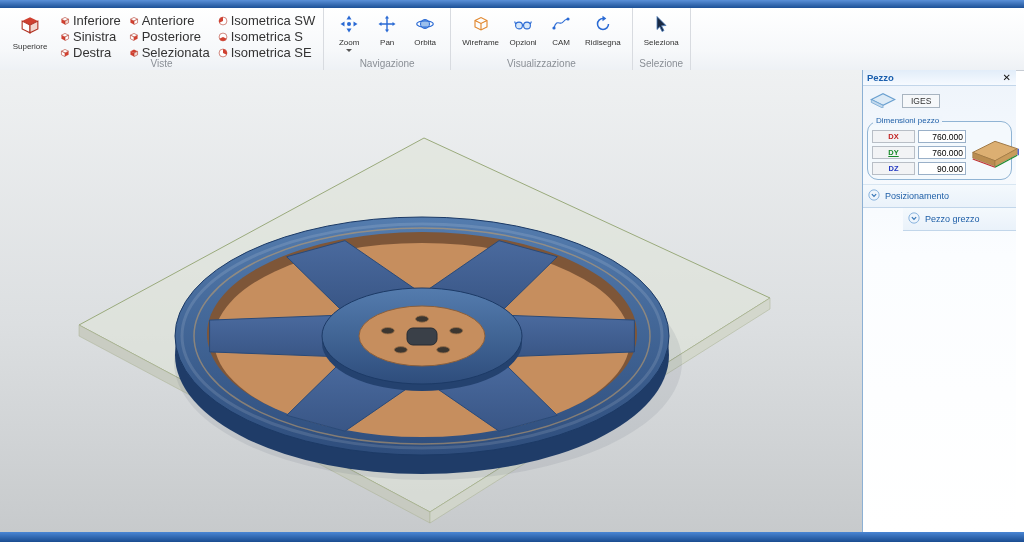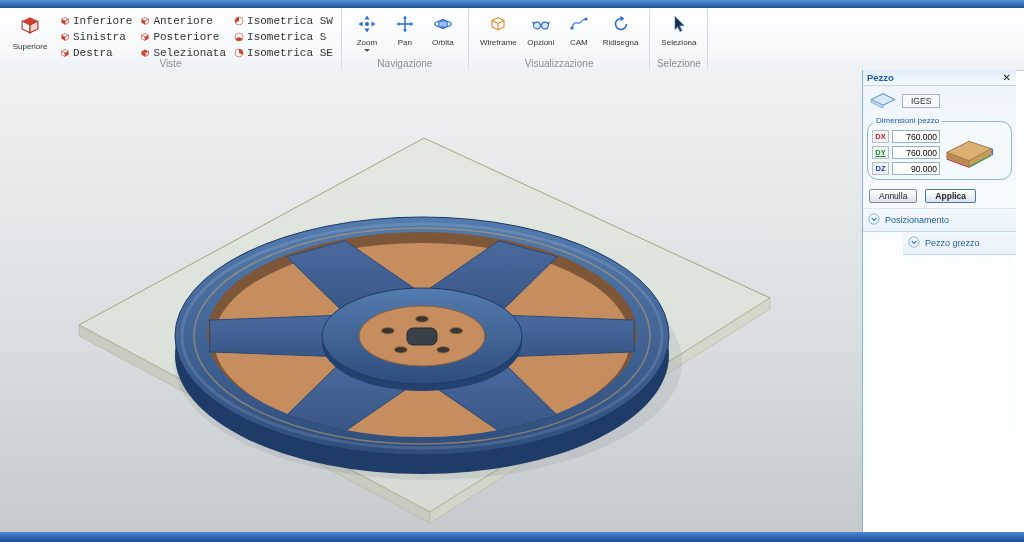--- a/index.html
+++ b/index.html
@@ -18,22 +18,22 @@
     background:linear-gradient(180deg,#ffffff 0%,#f6f8fa 70%,#eef1f5 100%);
     border-bottom:1px solid #c6ccd4;display:flex;align-items:stretch;}
   .rgroup{position:relative;padding:3px 6px 12px 6px;border-right:1px solid #d8dbe0;display:flex;align-items:flex-start;}
   .rgroup-label{position:absolute;left:0;bottom:1px;width:100%;text-align:center;
     font-size:10px;color:#8a8f96;}
   .bigbtn{width:44px;display:flex;flex-direction:column;align-items:center;gap:2px;
     padding:2px 1px;border:1px solid transparent;border-radius:2px;cursor:pointer;}
   .bigbtn .lbl{font-size:8px;color:#333;}
   .vgrid{display:grid;grid-template-rows:repeat(3,15px);grid-auto-flow:column;
     column-gap:4px;row-gap:1px;margin-left:4px;margin-top:2px;}
-  .vitem{display:flex;align-items:center;gap:3px;font-size:11px;color:#333;
-    padding:0 2px;border-radius:2px;cursor:pointer;white-space:nowrap;font-family:Liberation Mono, monospace;}
+  .vitem{display:flex;align-items:center;gap:3px;font-size:13px;color:#333;
+    padding:0 2px;border-radius:2px;cursor:pointer;white-space:nowrap;}
   .tbtn{display:flex;flex-direction:column;align-items:center;gap:1px;
     padding:3px 4px 1px 4px;min-width:28px;border:1px solid transparent;border-radius:2px;cursor:pointer;}
   .tbtn .lbl{font-size:8px;color:#333;white-space:nowrap;}
   .drop{width:0;height:0;border-left:3px solid transparent;border-right:3px solid transparent;
     border-top:3px solid #555;margin-top:1px;}
   
   .viewport{position:absolute;left:0;top:70px;width:886px;height:462px;
     background:linear-gradient(180deg,#eff1f2 0%,#dcdfe1 55%,#c7cacc 100%);cursor:crosshair;}
   
   .panel{position:absolute;left:862px;top:70px;width:154px;height:462px;
@@ -47,21 +47,21 @@
   .fmt-row{display:flex;align-items:center;gap:5px;padding:5px 6px 4px 6px;}
   .fmt-box{border:1px solid #a8b4c0;background:#f6f8fa;padding:1px 8px;font-size:8.5px;color:#333;}
   .dimgroup{position:relative;margin:7px 4px 4px 4px;border:1px solid #90b4d4;
     border-radius:11px;padding:8px 3px 4px 4px;display:flex;gap:3px;align-items:center;
     background:#f4f9fd;}
   .dimgroup-label{position:absolute;top:-6px;left:5px;background:#f0f6fc;padding:0 3px;
     font-size:8px;color:#2060a8;}
   .dimfields{display:flex;flex-direction:column;gap:3px;}
   .dimrow{display:flex;align-items:center;gap:3px;}
   .chip{width:15px;text-align:center;font-size:7.5px;font-weight:bold;
-    border:1px solid #b8bec6;background:#f2f3f5;padding:1px 0;}
+    border:1px solid #b8bec6;background:#f2f3f5;padding:1px 13px;}
   .chip.dx{color:#c22222;} .chip.dy{color:#178a28;text-decoration:underline;} .chip.dz{color:#2238c2;}
   .dimrow input{width:42px;height:11px;font-size:8.5px;text-align:right;
     border:1px solid #9ab0c8;padding:0 2px;font-family:"Liberation Sans",sans-serif;}
   .btnrow{display:flex;gap:8px;padding:5px 6px;}
   .pbtn{font-size:8.5px;padding:1px 9px;border:1px solid #7a8aa0;border-radius:2px;
     background:linear-gradient(180deg,#ffffff,#dde3ea);cursor:pointer;color:#222;}
   .pbtn.apply{border-color:#4878b0;font-weight:bold;}
   .sec{display:flex;align-items:center;gap:5px;padding:4px 5px;
     border-top:1px solid #d8e6f2;border-bottom:1px solid #c2d6ea;color:#2060a8;
     font-size:9px;cursor:pointer;background:linear-gradient(180deg,#f4f9fd,#eaf2fa);}
@@ -340,24 +340,20 @@
             <path d="M4 24 L28 12 L52 20 L28 33 Z" fill="#dcaf72" stroke="#9a7440" stroke-width="1"></path>
             <path d="M4 24 L4 30 L28 39 L28 33 Z" fill="#b98c50" stroke="#9a7440" stroke-width="0.6"></path>
             <path d="M52 20 L52 26 L28 39 L28 33 Z" fill="#c99c5c" stroke="#9a7440" stroke-width="0.6"></path>
             <path d="M4 31 L28 40" stroke="#c03030" stroke-width="1.2" fill="none"></path>
             <path d="M28 40 L52 27" stroke="#1a8a2a" stroke-width="1.2" fill="none"></path>
             <path d="M53 20 L53 27" stroke="#2238c2" stroke-width="1.2" fill="none"></path>
           </svg>
       </span>
     </div>
 
-    <div class="btnrow">
-      <button class="pbtn">Annulla</button>
-      <button class="pbtn apply">Applica</button>
-    </div>
 
     <div class="sec">
       <span>
         <svg viewBox="0 0 14 14" width="12" height="12">
             <circle cx="7" cy="7" r="6" fill="#eef5fc" stroke="#78a8d8"></circle>
             <path d="M4.5 6 L7 8.7 L9.5 6" fill="none" stroke="#3878b8" stroke-width="1.4"></path>
           </svg>
       </span>
       <span>Posizionamento</span>
     </div>

